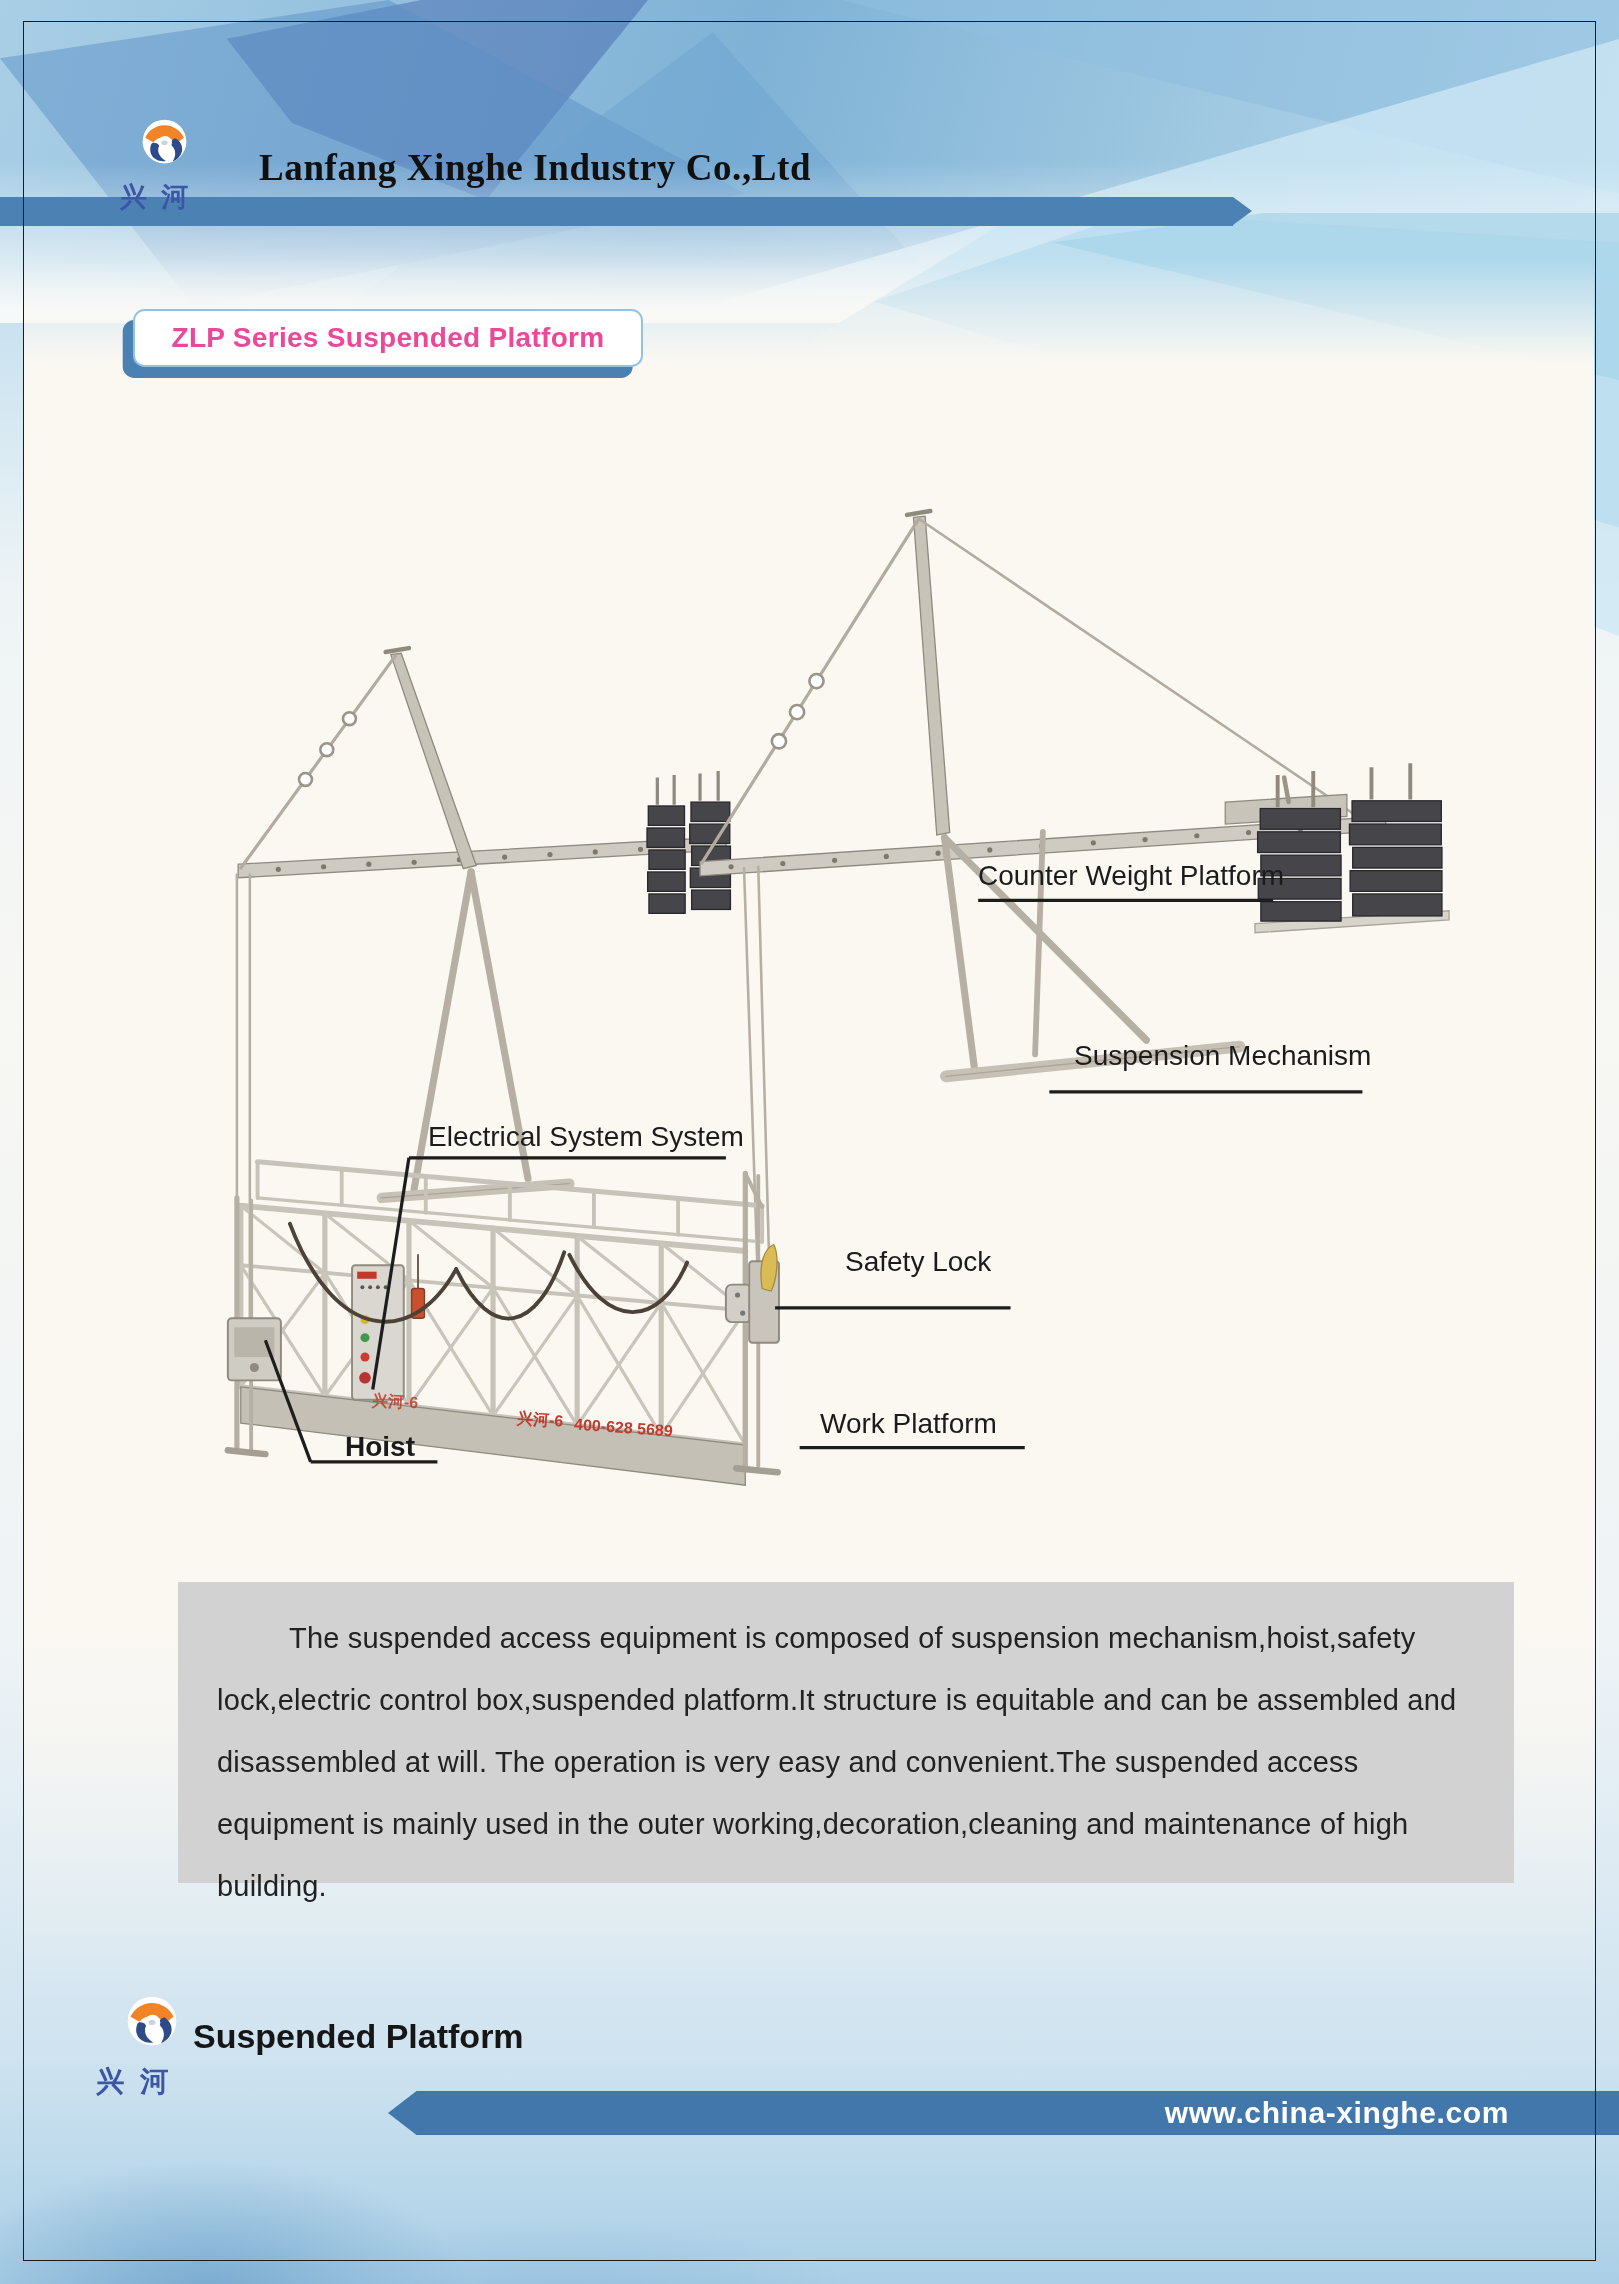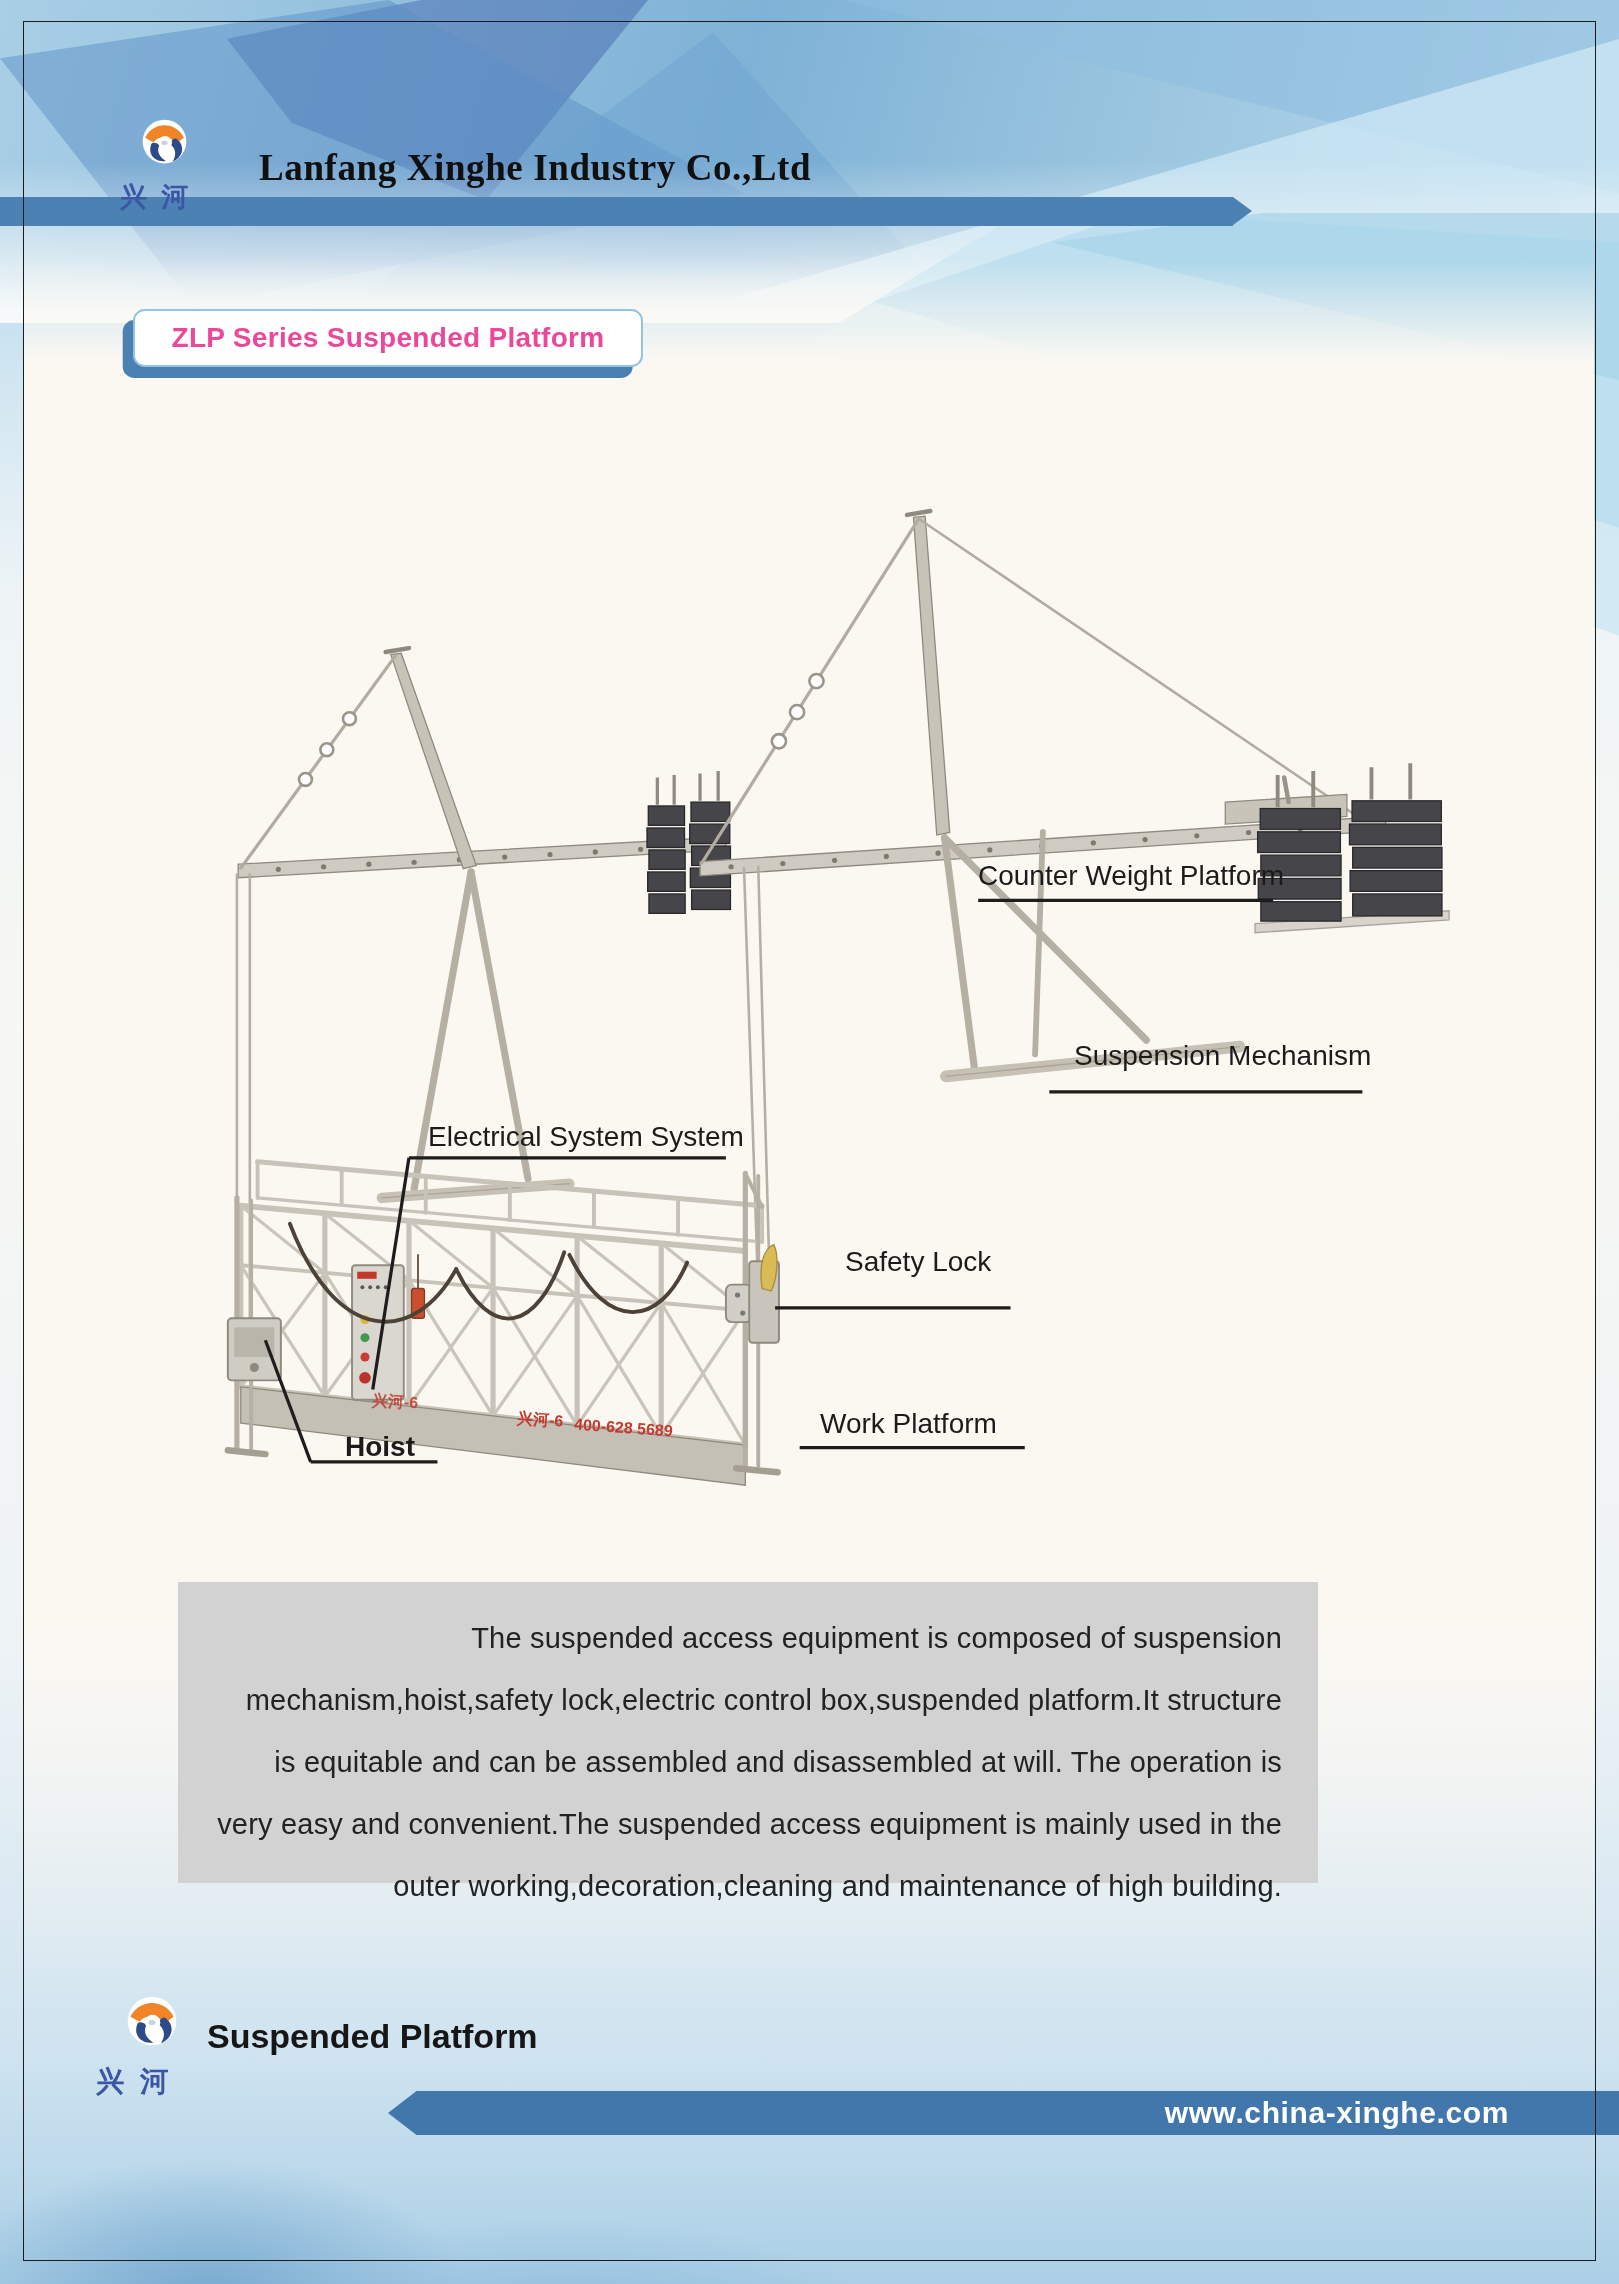--- a/index.html
+++ b/index.html
@@ -38,25 +38,25 @@
         font-weight:bold;font-size:37px;color:#101010;letter-spacing:0.6px;white-space:nowrap;}
   .zlp-btn{position:absolute;left:133px;top:309px;width:506px;height:54px;background:#ffffff;z-index:4;
         border:2.6px solid #92c3e3;border-radius:11.6px;box-shadow:-10.3px 11px 0 0 #4b80b2;
         display:flex;align-items:center;justify-content:center;}
   .zlp-btn span{font-weight:bold;font-size:28px;color:#ec4899;letter-spacing:0.3px;}
   
   .lbl{position:absolute;z-index:5;font-size:28px;color:#1b1b1b;white-space:nowrap;}
   .mark{position:absolute;z-index:5;font-size:16px;color:#c23b2e;white-space:nowrap;font-weight:bold;}
   svg.diagram{position:absolute;left:0;top:0;z-index:2;}
   
-  .desc-box{position:absolute;left:178px;top:1582px;width:1140px;height:301px;background:#d2d2d2;z-index:4;text-align:right;}
+  .desc-box{position:absolute;left:178px;top:1582px;width:1336px;height:301px;background:#d2d2d2;z-index:4;}
   .desc-box p{margin:0;padding:24.6px 36px 0 39px;font-size:29px;line-height:62px;color:#222;
         text-indent:72px;letter-spacing:0.2px;}
   
-  .ft-tagline{position:absolute;left:207px;top:2017px;z-index:4;font-weight:bold;font-size:34px;color:#161616;white-space:nowrap;}
+  .ft-tagline{position:absolute;left:193px;top:2017px;z-index:4;font-weight:bold;font-size:34px;color:#161616;white-space:nowrap;}
   .banner{position:absolute;left:388px;top:2091px;width:1232px;height:44px;background:#4277ac;z-index:4;
         clip-path:polygon(28.5px 0,100% 0,100% 100%,28.5px 100%,0 50%);
         display:flex;align-items:center;justify-content:flex-end;}
   .banner span{color:#ffffff;font-weight:bold;font-size:30px;padding-right:111px;letter-spacing:0.6px;}
 </style>
 </head>
 <body>
 
 <div class="page">
 

